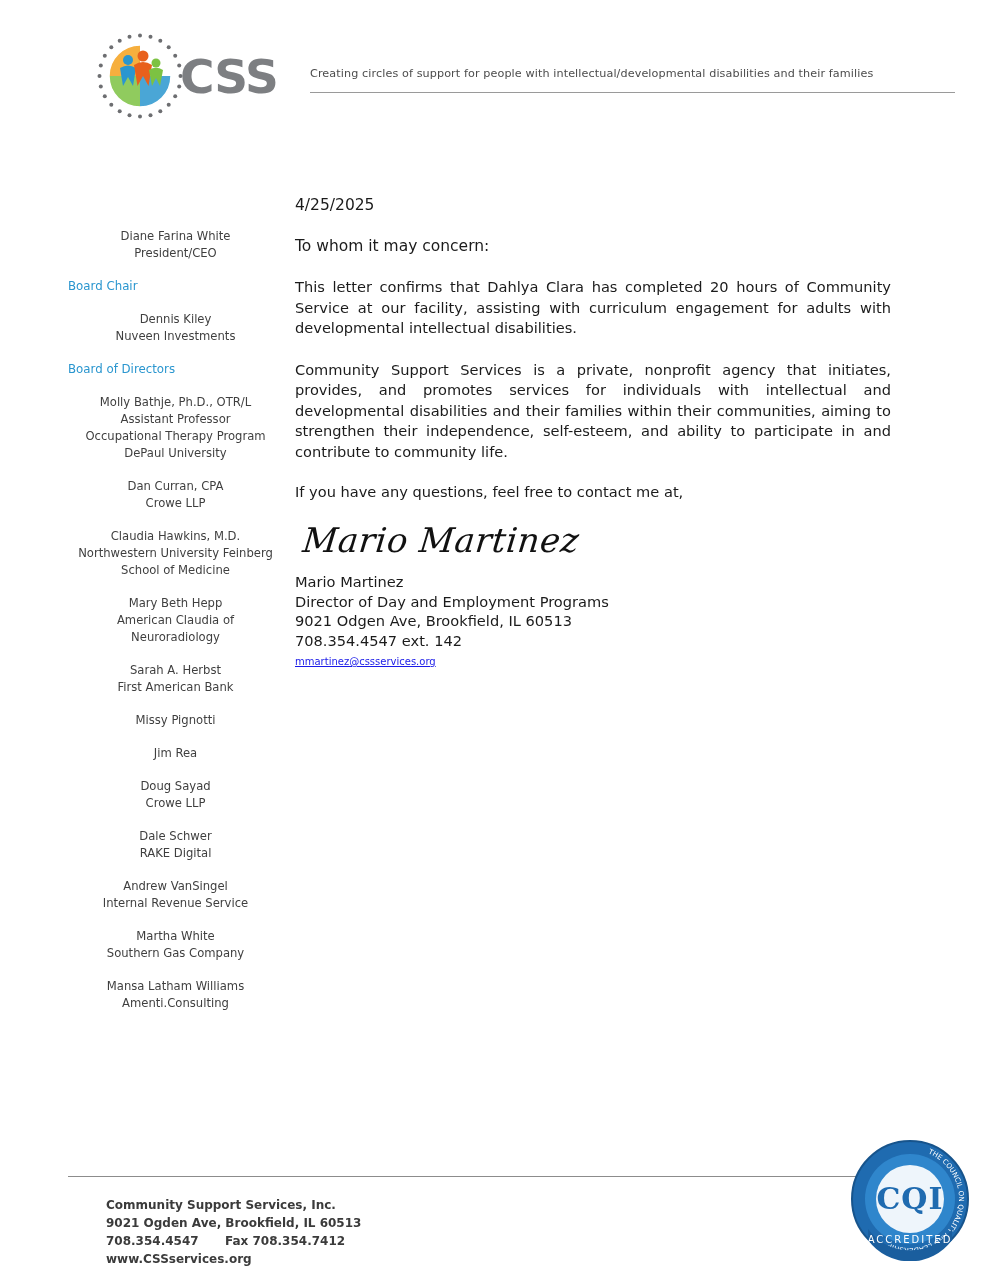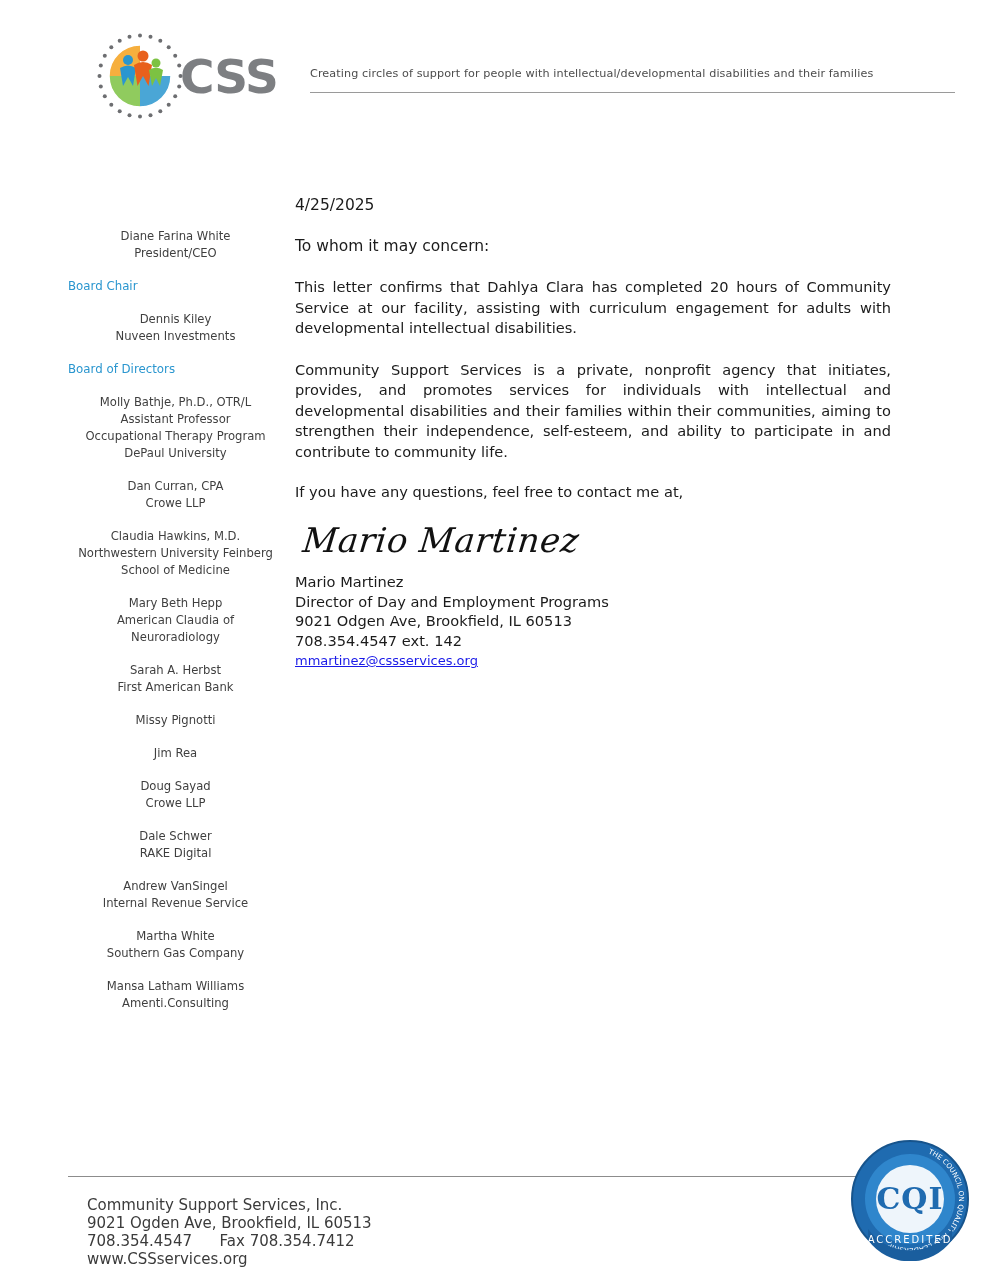--- a/index.html
+++ b/index.html
@@ -132,39 +132,40 @@
     transform: skewX(-6deg);
   }
   .sign-block {
     font-size: 14.6px;
     line-height: 19.5px;
     margin-top: 2px;
   }
   .email-link {
     color: #1a1ae8;
     text-decoration: underline;
-    font-size: 13px;
+    font-size: 10px;
   }
 
   
   .footer-rule {
     position: absolute;
     left: 68px;
     top: 1176px;
     width: 887px;
     border-bottom: 1px solid #8c8c8c;
   }
   .footer-text {
     position: absolute;
-    left: 87px;
+    left: 106px;
     top: 1196px;
     font-family: "DejaVu Sans", sans-serif;
-    font-size: 15px;
+    font-size: 12px;
     line-height: 18px;
     color: #3b3b3b;
+    font-weight: bold;
   }
   .footer-text .gap {
     display: inline-block;
     width: 18px;
   }
   .footer-link {
     color: #3b3b3b;
     text-decoration: none;
   }
   .cqi-seal {

